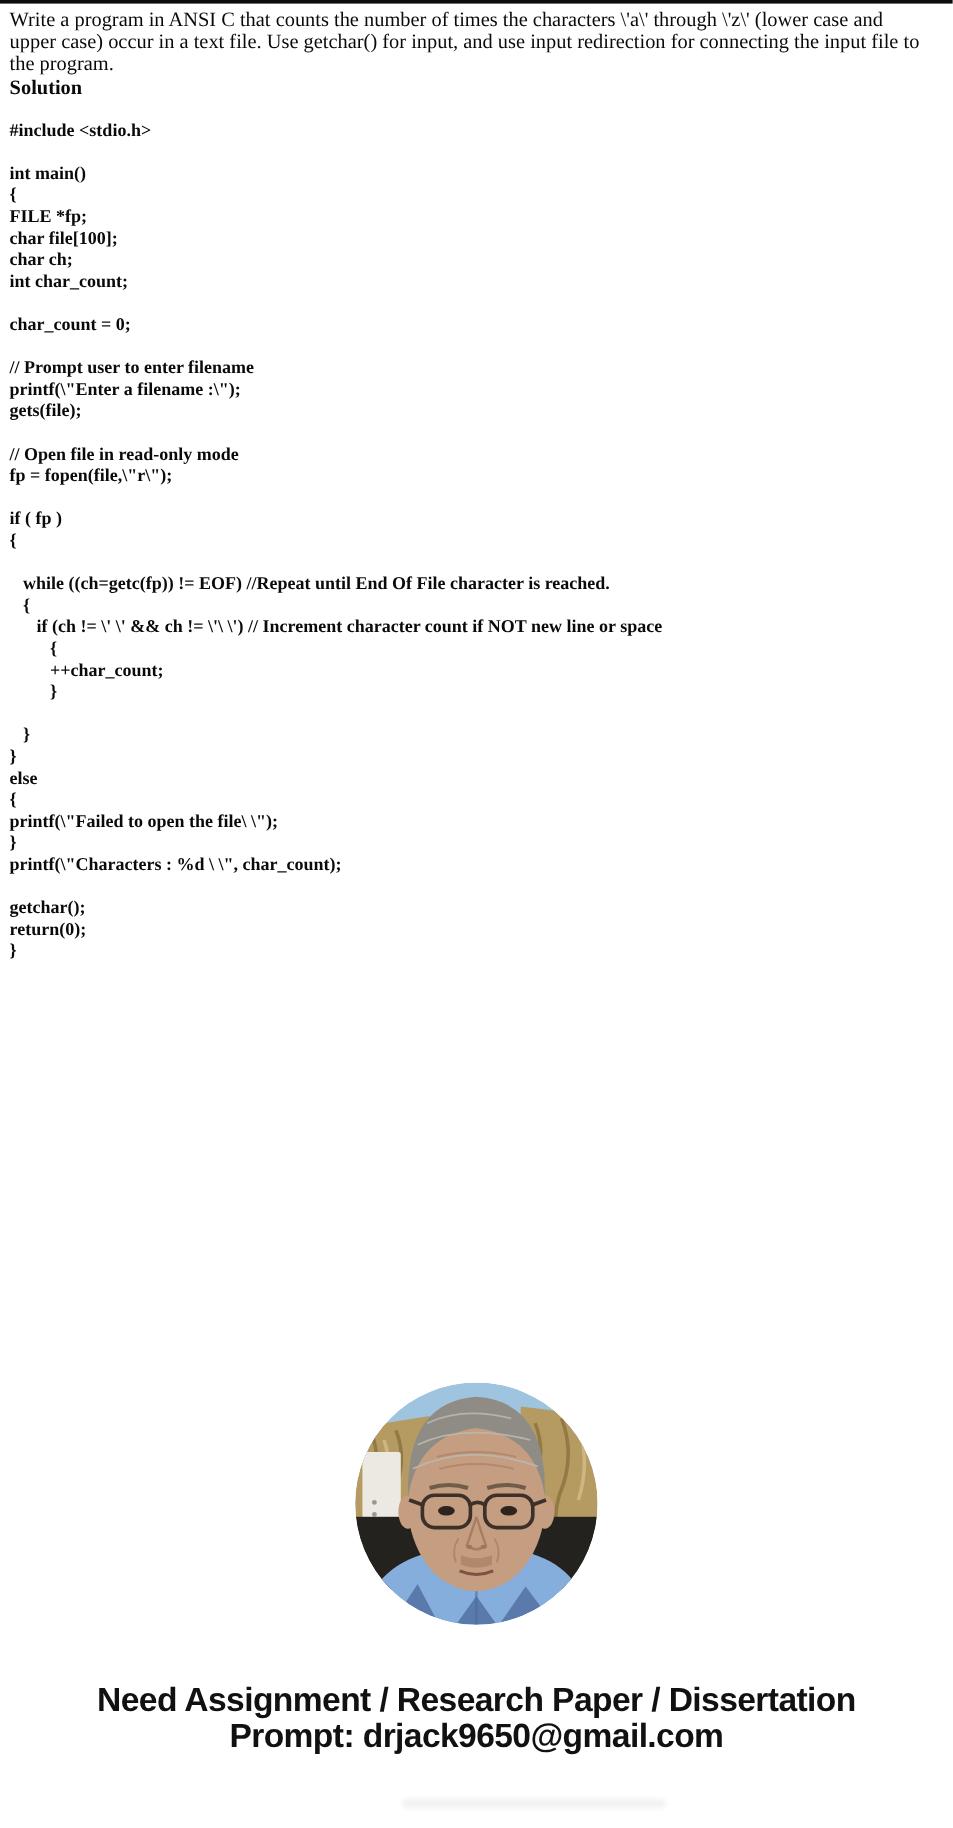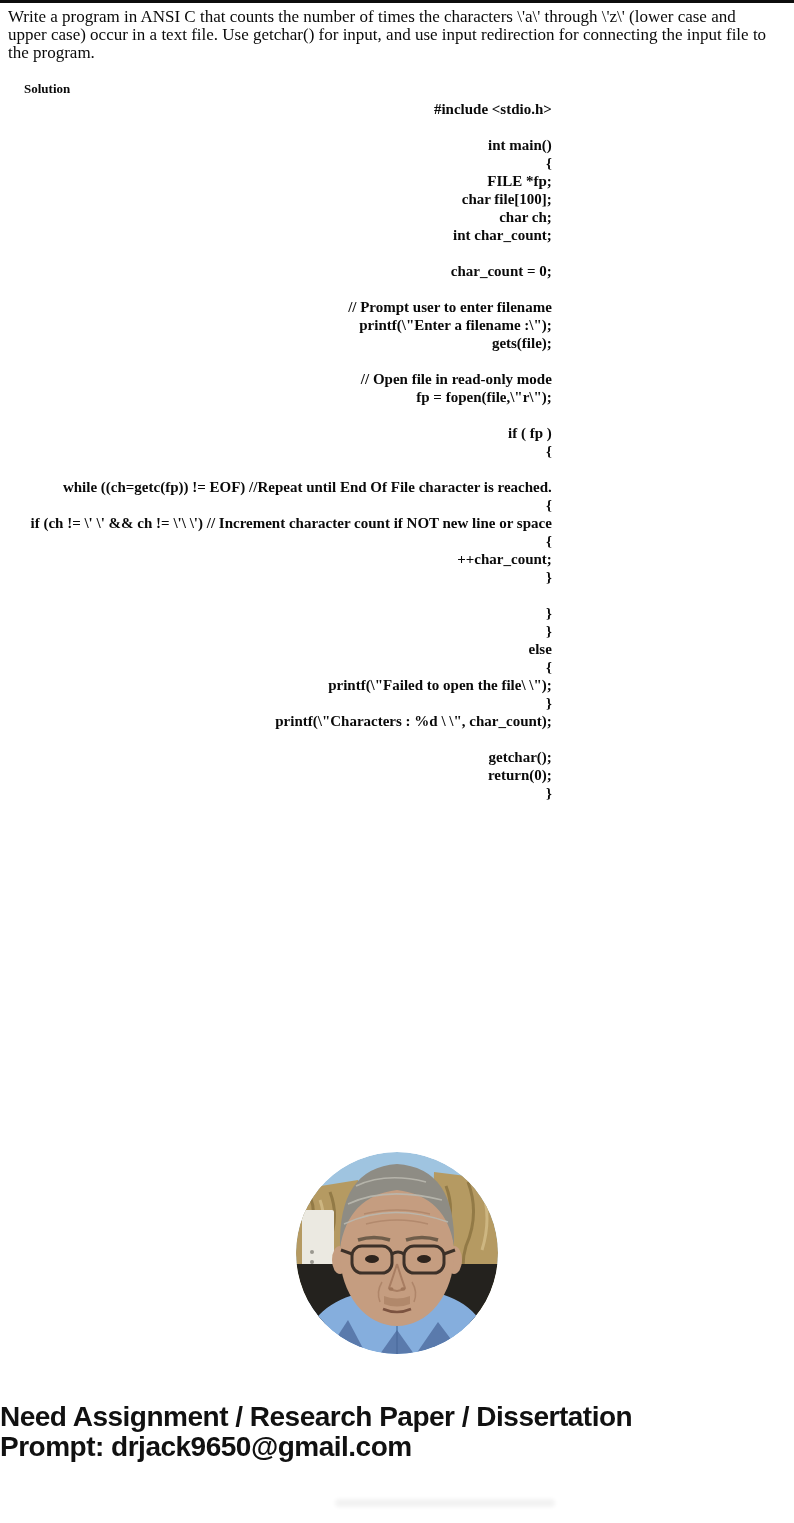--- a/index.html
+++ b/index.html
@@ -13,37 +13,37 @@
   }
   .topbar{
     position:absolute;top:0;left:0;width:794px;height:3px;background:#0d0d0d;
   }
   .question{
     position:absolute;top:8px;left:8px;width:768px;
     margin:0;
     font-size:17px;line-height:18px;font-weight:400;
   }
   .solution-heading{
-    position:absolute;top:62px;left:8px;margin:16px;
-    font-size:13px;line-height:22px;font-weight:700;
+    position:absolute;top:62px;left:8px;margin:0;
+    font-size:17px;line-height:22px;font-weight:700;
   }
   .code{
     position:absolute;top:100px;left:8px;margin:0;
     font-family:"Liberation Serif", serif;
     font-weight:700;
     font-size:15px;line-height:18px;
     white-space:pre;
-    text-align:right;
   }
   .avatar-wrap{
     position:absolute;top:1152px;left:296px;width:202px;height:202px;
     border-radius:50%;overflow:hidden;
   }
   .footer{
     position:absolute;top:1402px;left:0;width:794px;
+    text-align:center;
     font-family:"Liberation Sans", sans-serif;
     font-weight:700;
     font-size:28px;line-height:30px;
     letter-spacing:-0.5px;
     color:#111111;
   }
   .smudge{
     position:absolute;top:1499px;left:335px;width:220px;height:8px;
     background:#000;opacity:0.05;filter:blur(2px);border-radius:4px;
   }

